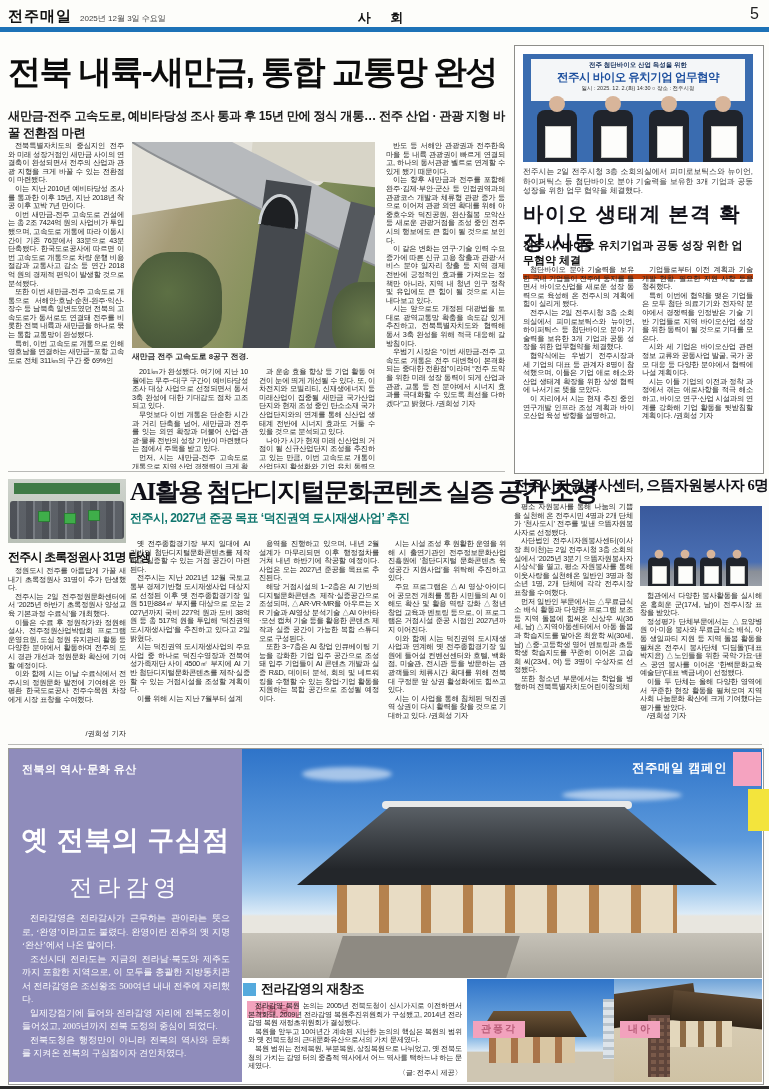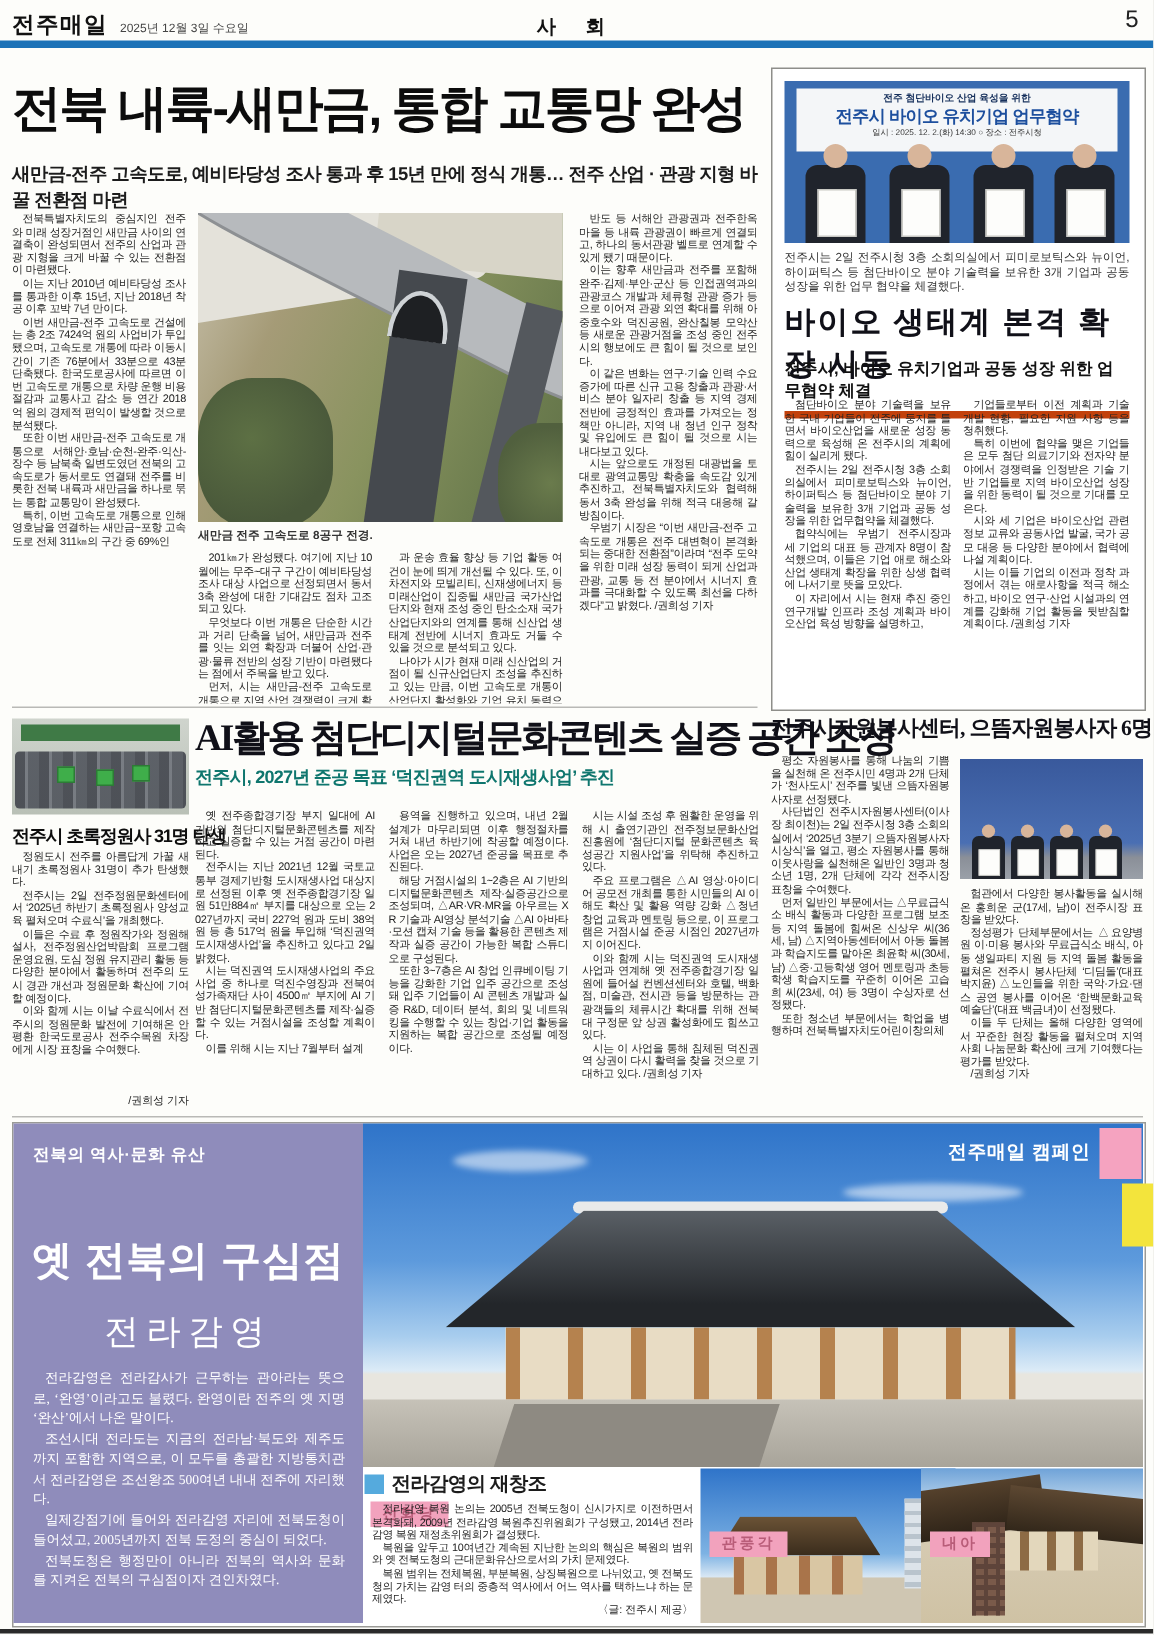--- a/index.html
+++ b/index.html
@@ -214,21 +214,21 @@
   <div class="abs ph garden-photo">
     <div class="g-banner"></div>
     <div class="g-row"></div>
     <div class="g-sign" style="left:30px;top:32px;"></div>
     <div class="g-sign" style="left:56px;top:34px;"></div>
     <div class="g-sign" style="left:80px;top:31px;"></div>
   </div>
   <div class="abs garden-headline">전주시 초록정원사 31명 탄생</div>
   <div class="abs news garden-body">
       <p>정원도시 전주를 아름답게 가꿀 새내기 초록정원사 31명이 추가 탄생했다.</p>
-      <p>전주시는 2일 전주정원문화센터에서 ‘2025년 하반기 초록정원사 양성교육 펼쳐오며 수료식’을 개최했다.</p>
+      <p>전주시는 2일 전주정원문화센터에서 ‘2025년 하반기 초록정원사 양성교육 기본과정 수료식’을 개최했다.</p>
       <p>이들은 수료 후 정원작가와 정원해설사, 전주정원산업박람회 프로그램 운영요원, 도심 정원 유지관리 활동 등 다양한 분야에서 활동하며 전주의 도시 경관 개선과 정원문화 확산에 기여할 예정이다.</p>
       <p>이와 함께 시는 이날 수료식에서 전주시의 정원문화 발전에 기여해온 안평환 한국도로공사 전주수목원 차장에게 시장 표창을 수여했다.</p>
     </div>
   <div class="abs garden-byline">/권희성 기자</div>
 
   <div class="abs serifhead ai-headline">AI활용 첨단디지털문화콘텐츠 실증 공간 조성</div>
   <div class="abs ai-subhead">전주시, 2027년 준공 목표 ‘덕진권역 도시재생사업’ 추진</div>
   <div class="abs news ai-col" style="left:130px;">
       <p>옛 전주종합경기장 부지 일대에 AI 기반의 첨단디지털문화콘텐츠를 제작하고 실증할 수 있는 거점 공간이 마련된다.</p>
       <p>전주시는 지난 2021년 12월 국토교통부 경제기반형 도시재생사업 대상지로 선정된 이후 옛 전주종합경기장 일원 51만884㎡ 부지를 대상으로 오는 2027년까지 국비 227억 원과 도비 38억 원 등 총 517억 원을 투입해 ‘덕진권역 도시재생사업’을 추진하고 있다고 2일 밝혔다.</p>

